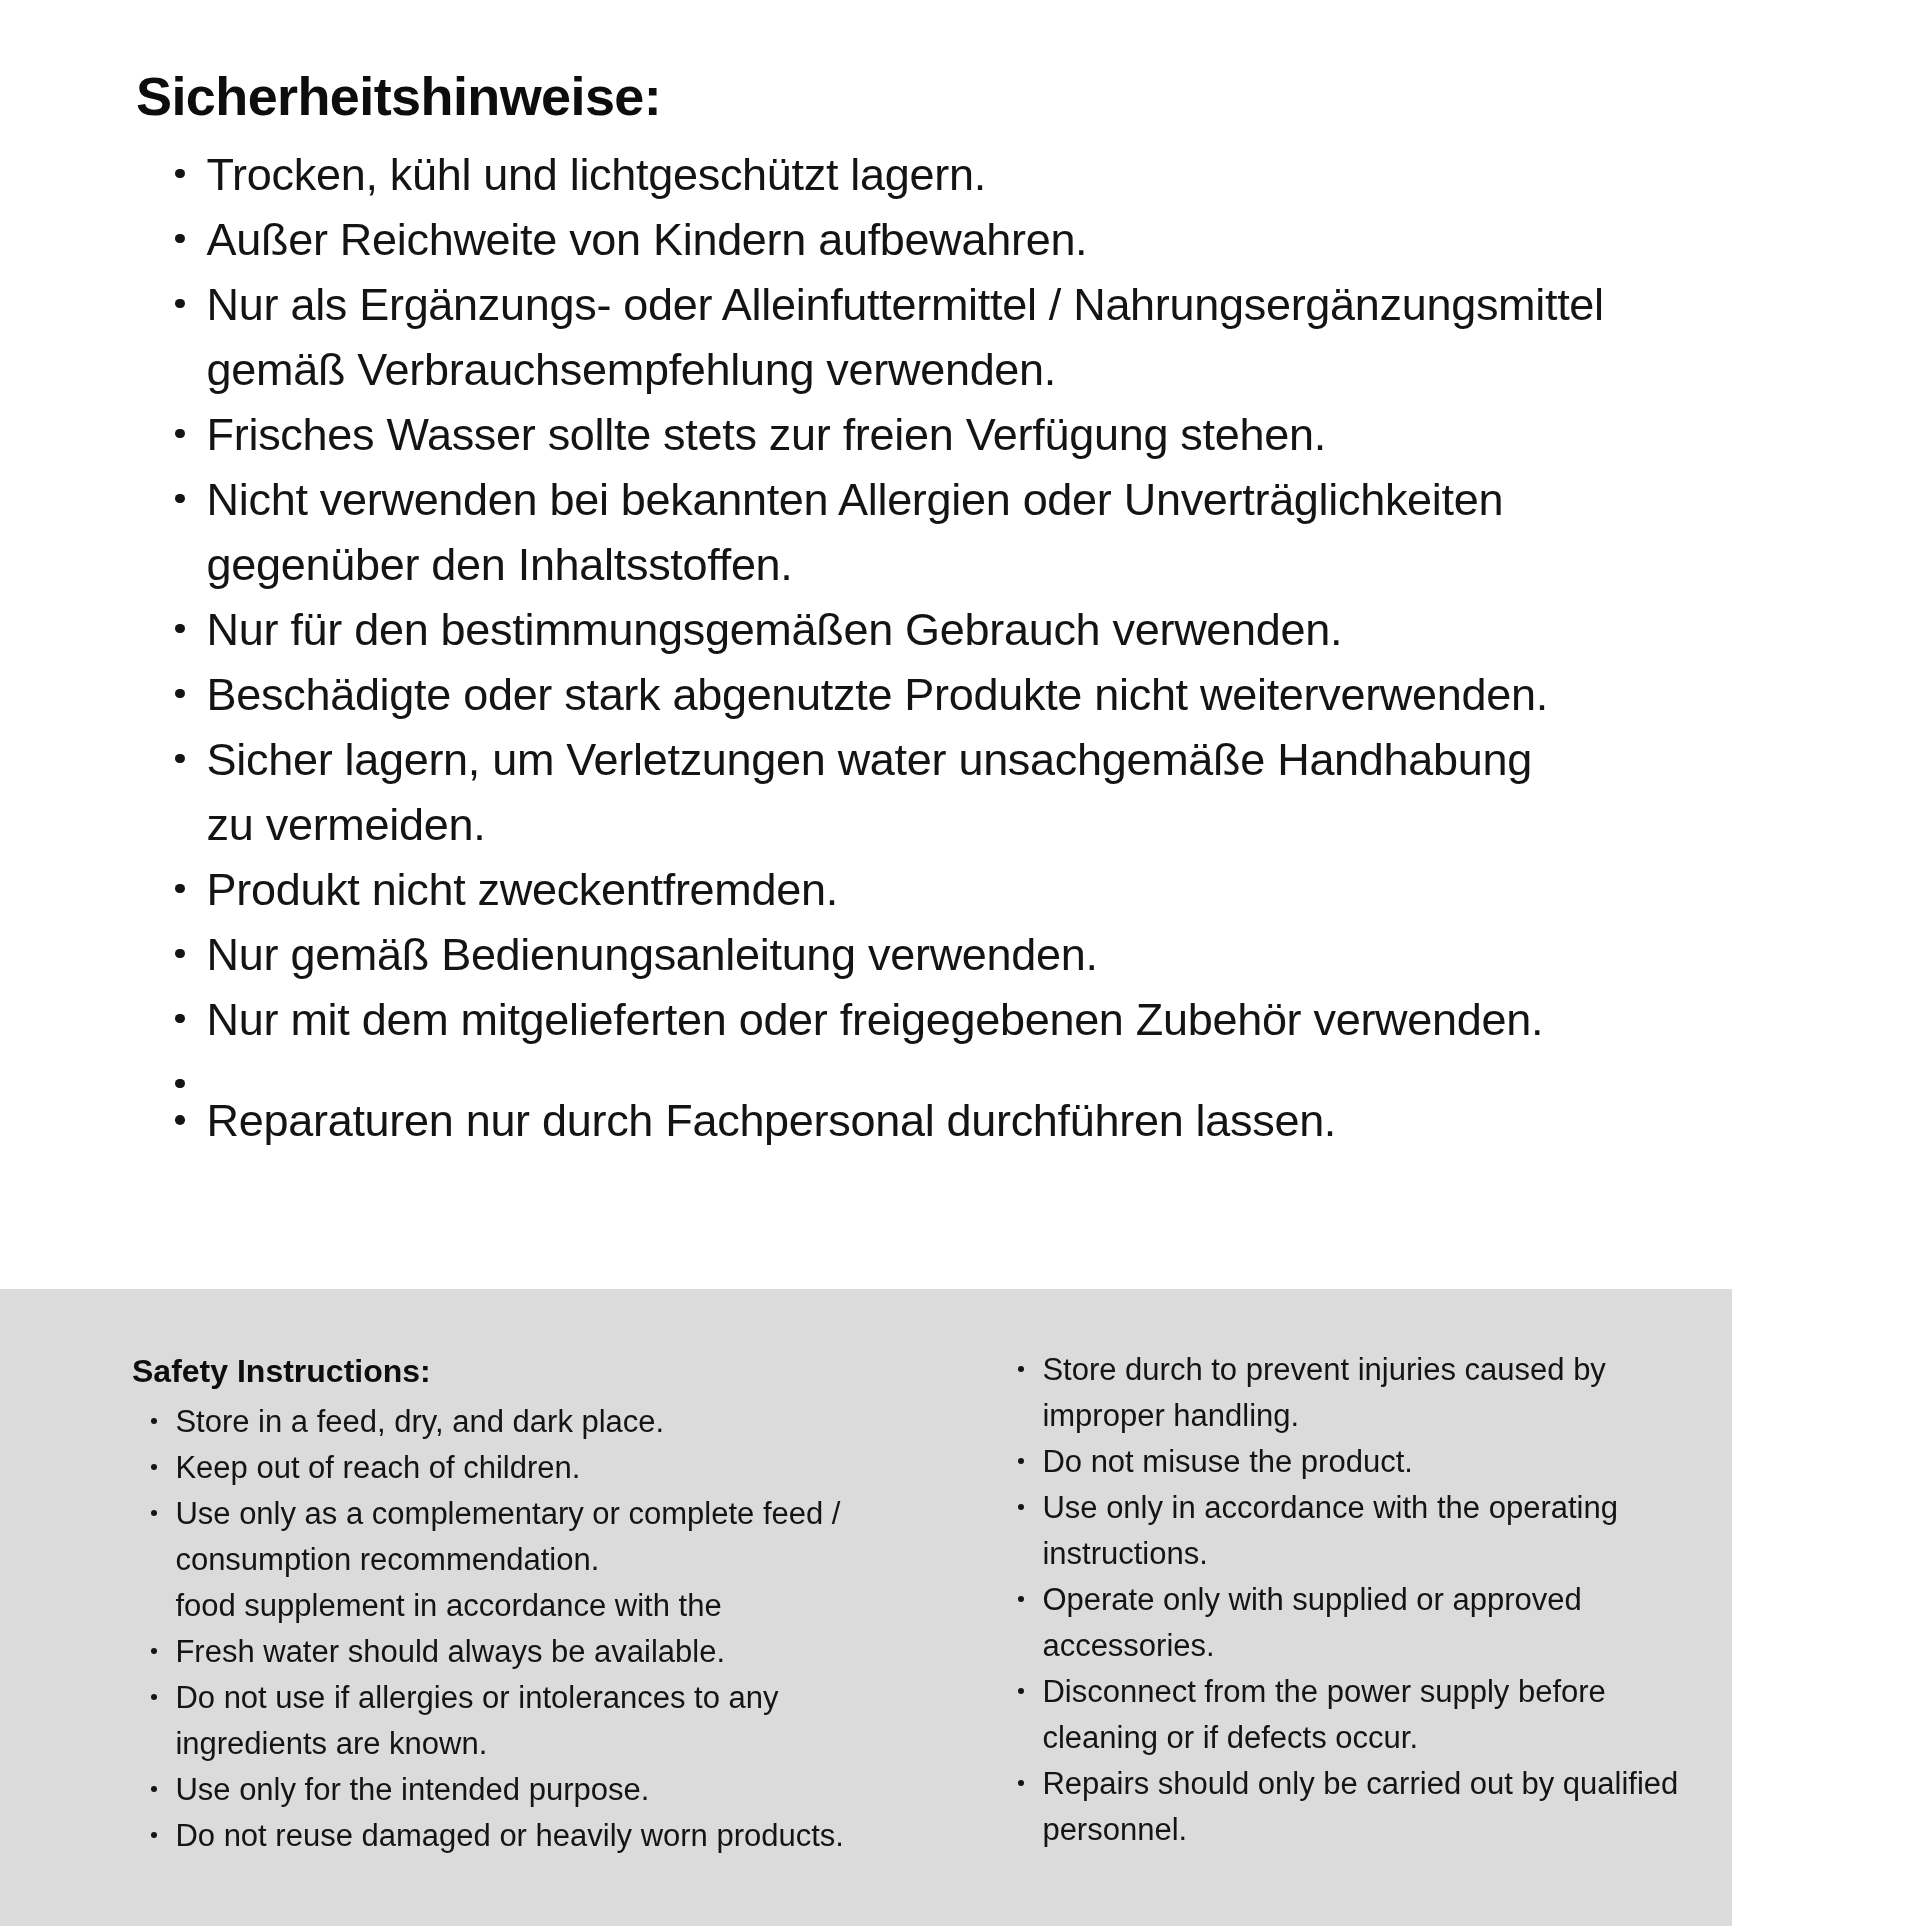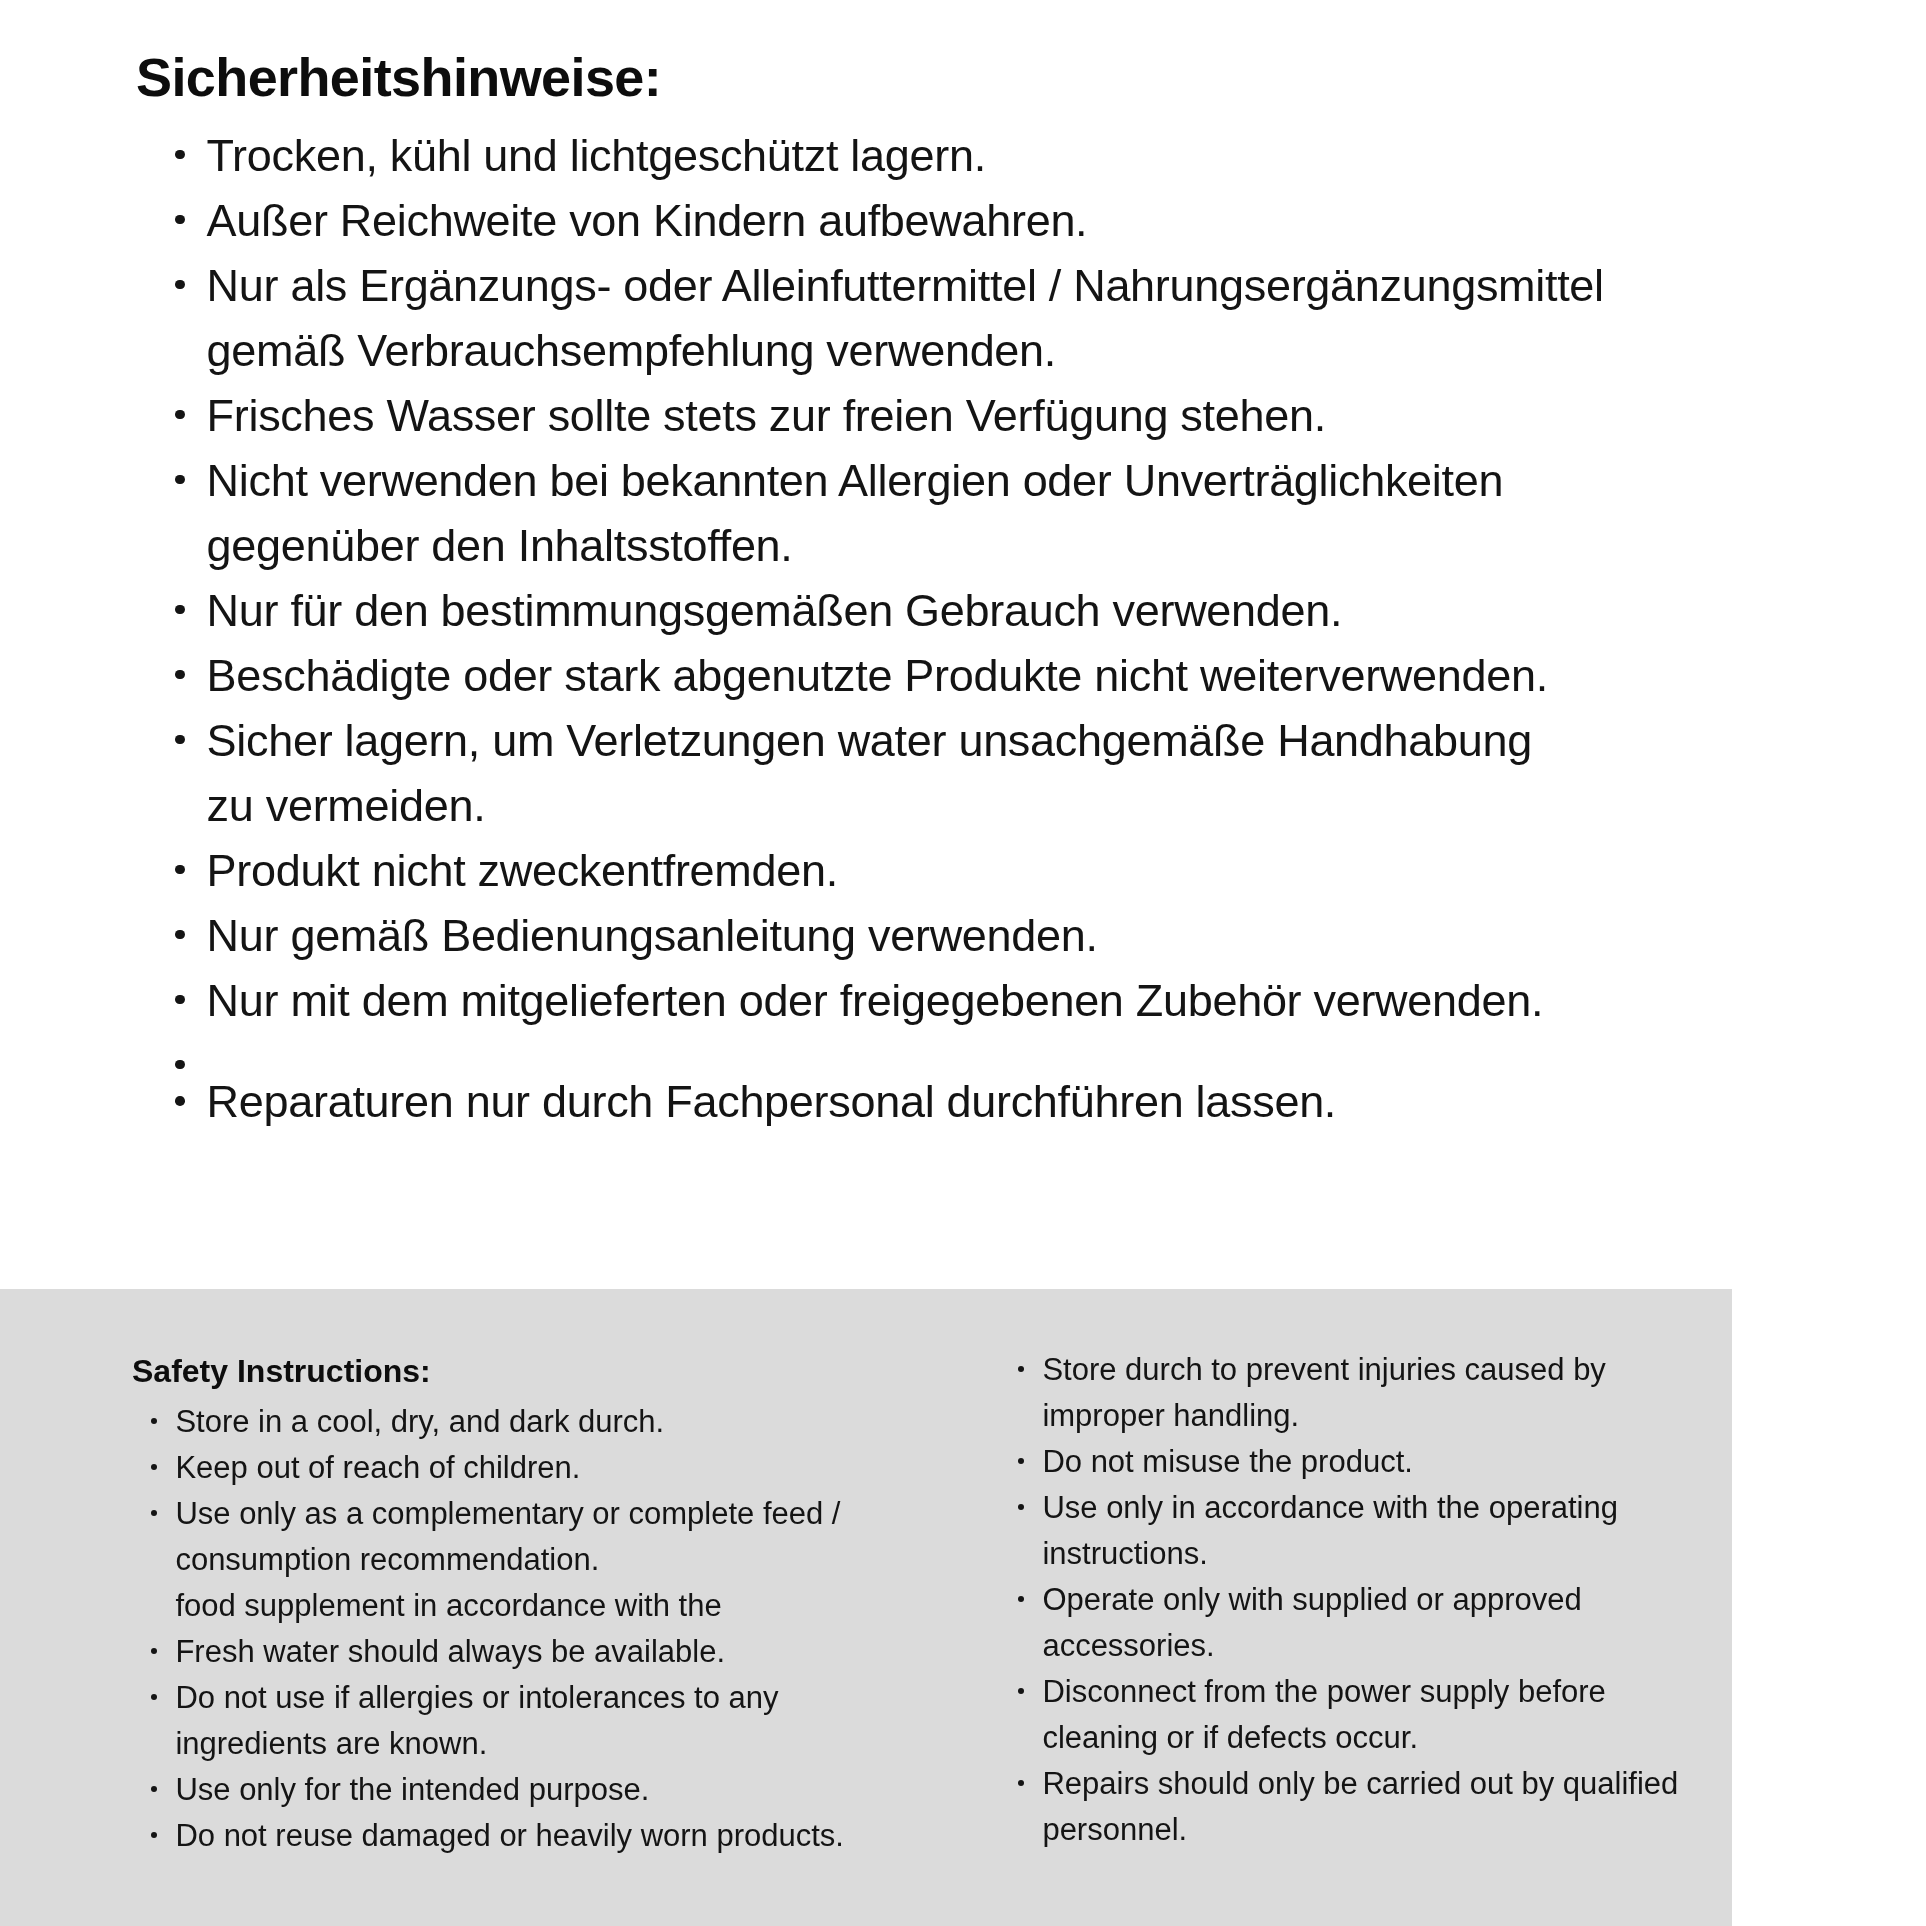--- a/index.html
+++ b/index.html
@@ -11,21 +11,21 @@
     height: 1926px;
     background: #ffffff;
     color: #141414;
     font-family: "Liberation Sans", sans-serif;
     overflow: hidden;
   }
   .de-section {
     box-sizing: border-box;
     width: 1926px;
     height: 1289px;
-    padding-top: 45px;
+    padding-top: 64px;
     background: #ffffff;
   }
   .de-heading {
     margin: 0 0 0 136px;
     font-size: 54px;
     line-height: 64px;
     font-weight: bold;
     color: #0d0d0d;
     letter-spacing: -0.6px;
     white-space: nowrap;
@@ -186,21 +186,21 @@
     </ul>
 </section>
 
 <section class="en-section" style="background: rgb(219, 219, 219);">
   <div class="en-col-left">
     <h2 class="en-heading" style="color: rgb(13, 13, 13);">Safety Instructions:</h2>
     <ul class="bullet-list en-list en-list-left">
         <li>
           <span class="dot" style="background: rgb(20, 20, 20);"></span>
           <div class="lines">
-            <div class="line">Store in a cool, dry, and dark durch.</div>
+            <div class="line">Store in a feed, dry, and dark place.</div>
           </div>
         </li>
         <li>
           <span class="dot" style="background: rgb(20, 20, 20);"></span>
           <div class="lines">
             <div class="line">Keep out of reach of children.</div>
           </div>
         </li>
         <li>
           <span class="dot" style="background: rgb(20, 20, 20);"></span>

